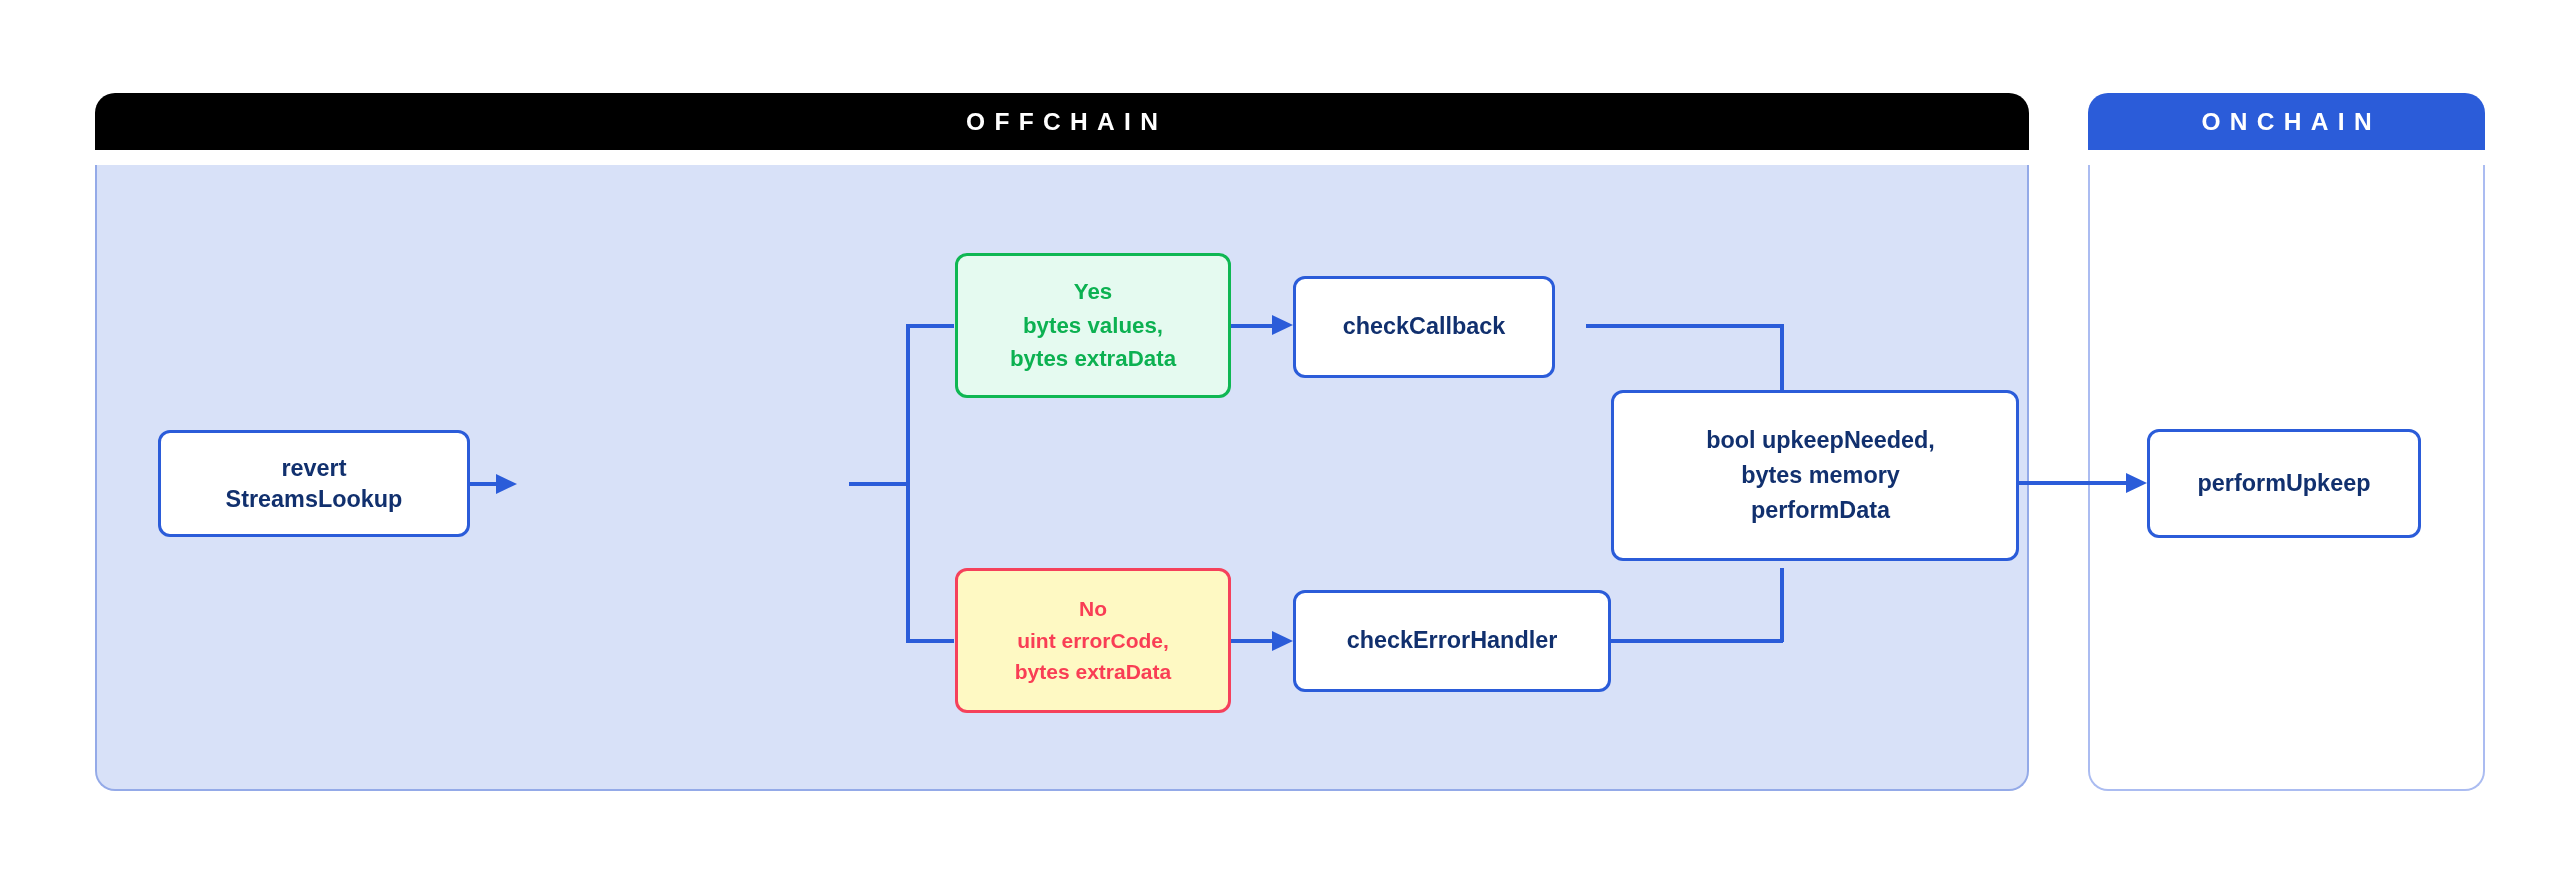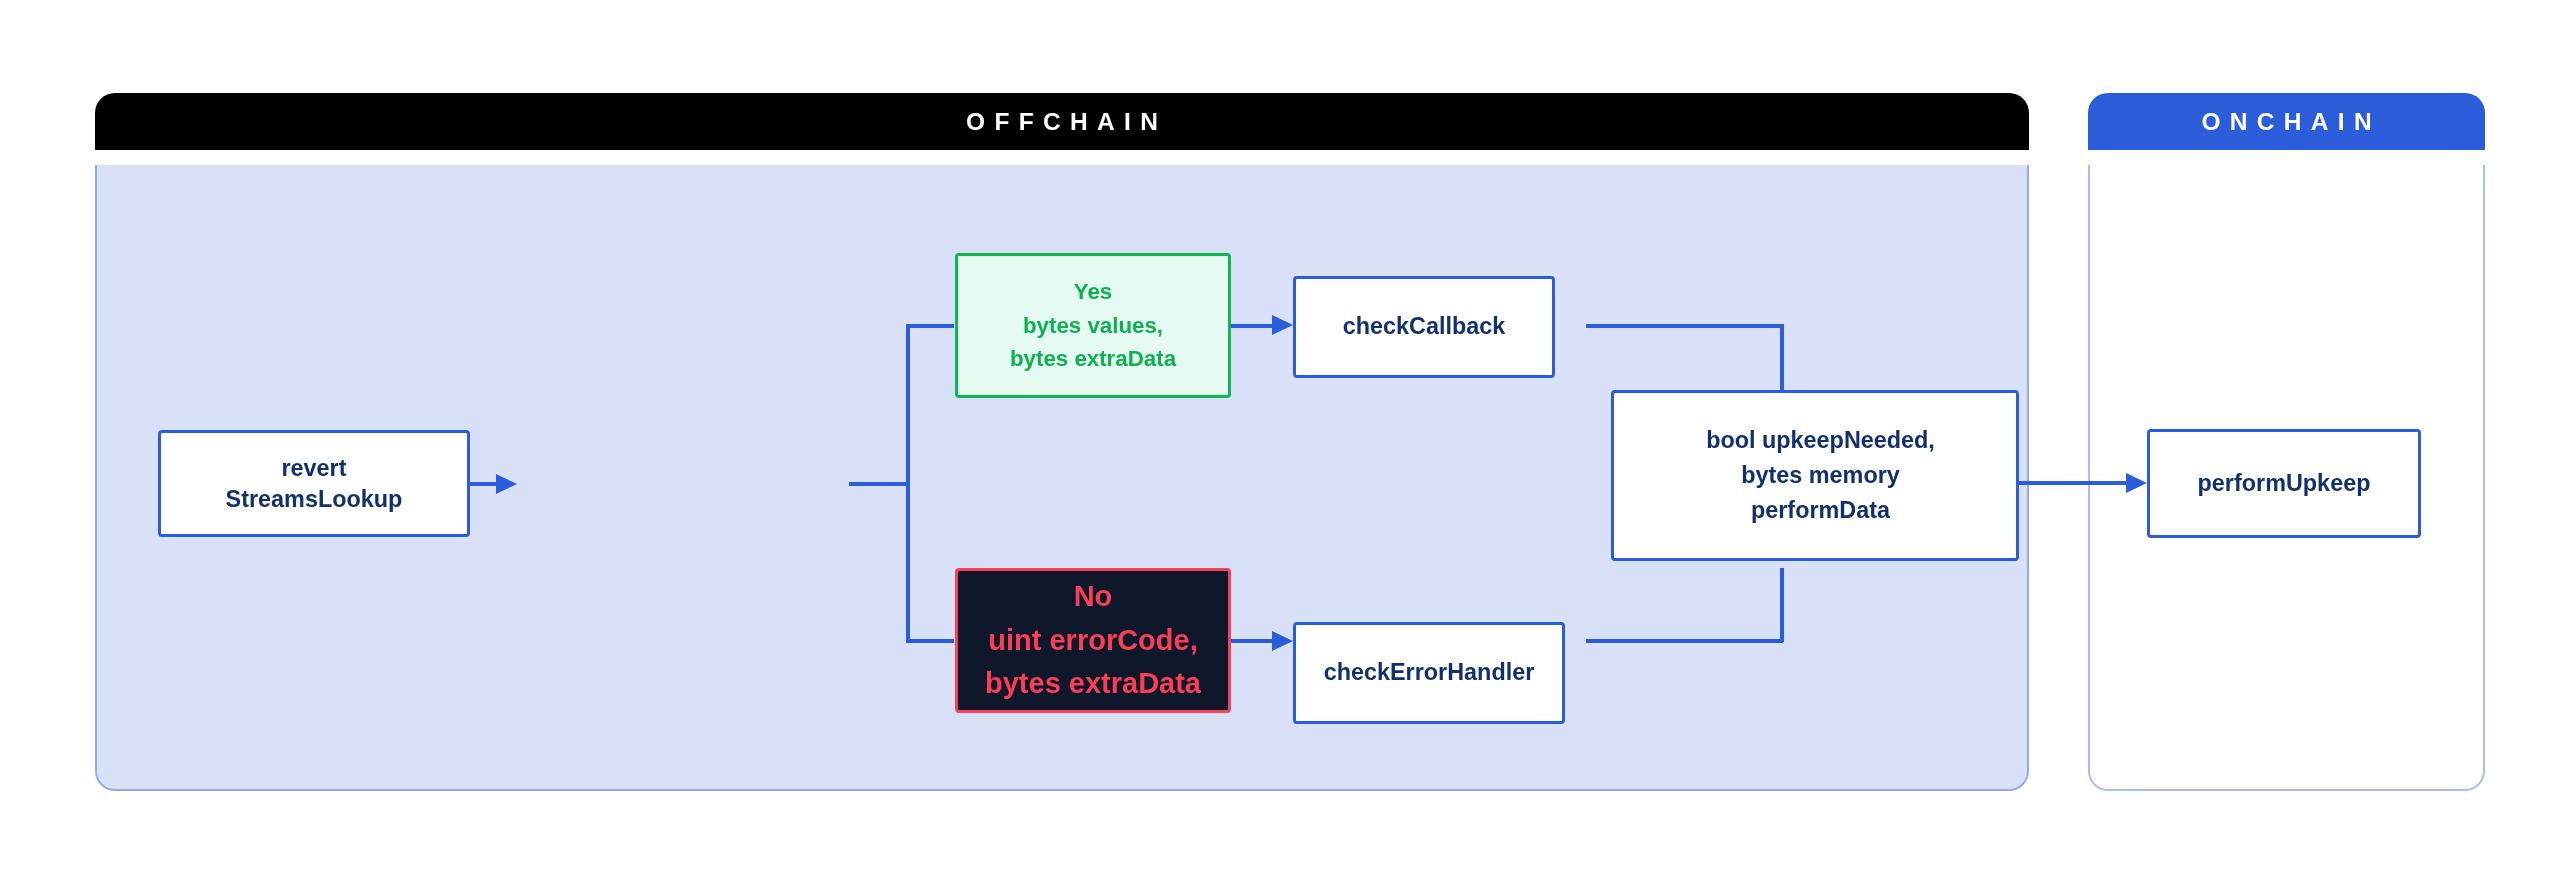--- a/index.html
+++ b/index.html
@@ -52,39 +52,39 @@
     border: 2.1px solid #abbcf1;
     border-top: none;
   }
 
   
   .node {
     position: absolute;
     box-sizing: border-box;
     background: #ffffff;
     border: 3.7px solid #2b5cd9;
-    border-radius: 4px;
+    border-radius: 12px;
     display: flex;
     align-items: center;
     justify-content: center;
     text-align: center;
     color: #11306e;
     font-size: 23.4px;
     font-weight: bold;
     line-height: 1.5;
   }
   .node .node-label { white-space: pre-line; }
   .node-revert          { left: 158px;  top: 430px;  width: 312px; height: 107px; line-height: 1.32; }
   .node-decision        { left: 517px;  top: 430px;  width: 332px; height: 107px; border-radius: 54px; }
   .node-yes             { left: 955px; top: 253px;  width: 276px; height: 145px;
                           background: #e5faf0; border-color: #0fb753; color: #0cb151; font-size: 22.3px; }
   .node-check-callback  { left: 1293px; top: 276px;  width: 262px; height: 102px; }
   .node-no              { left: 955px; top: 568px; width: 276px; height: 145px;
-                          background: #0f172a; border-color: #f5415b; color: #f93e55; font-size: 29px; }
-  .node-check-error     { left: 1293px; top: 590px; width: 272px; height: 102px; margin-top: 32px; }
+                          background: #fef9c3; border-color: #f5415b; color: #f93e55; font-size: 21px; }
+  .node-check-error     { left: 1293px; top: 590px; width: 318px; height: 102px; }
   .node-result          { left: 1611px; top: 390px;  width: 408px; height: 171px; padding-left: 11px; }
   .node-perform-upkeep  { left: 2147px; top: 429px;  width: 274px; height: 109px; align-items: center; }
 
   
   .edge {
     position: absolute;
     background: #2b5cd9;
   }
   .edge.h { height: 3.7px; }
   .edge.v { width: 3.7px; }

